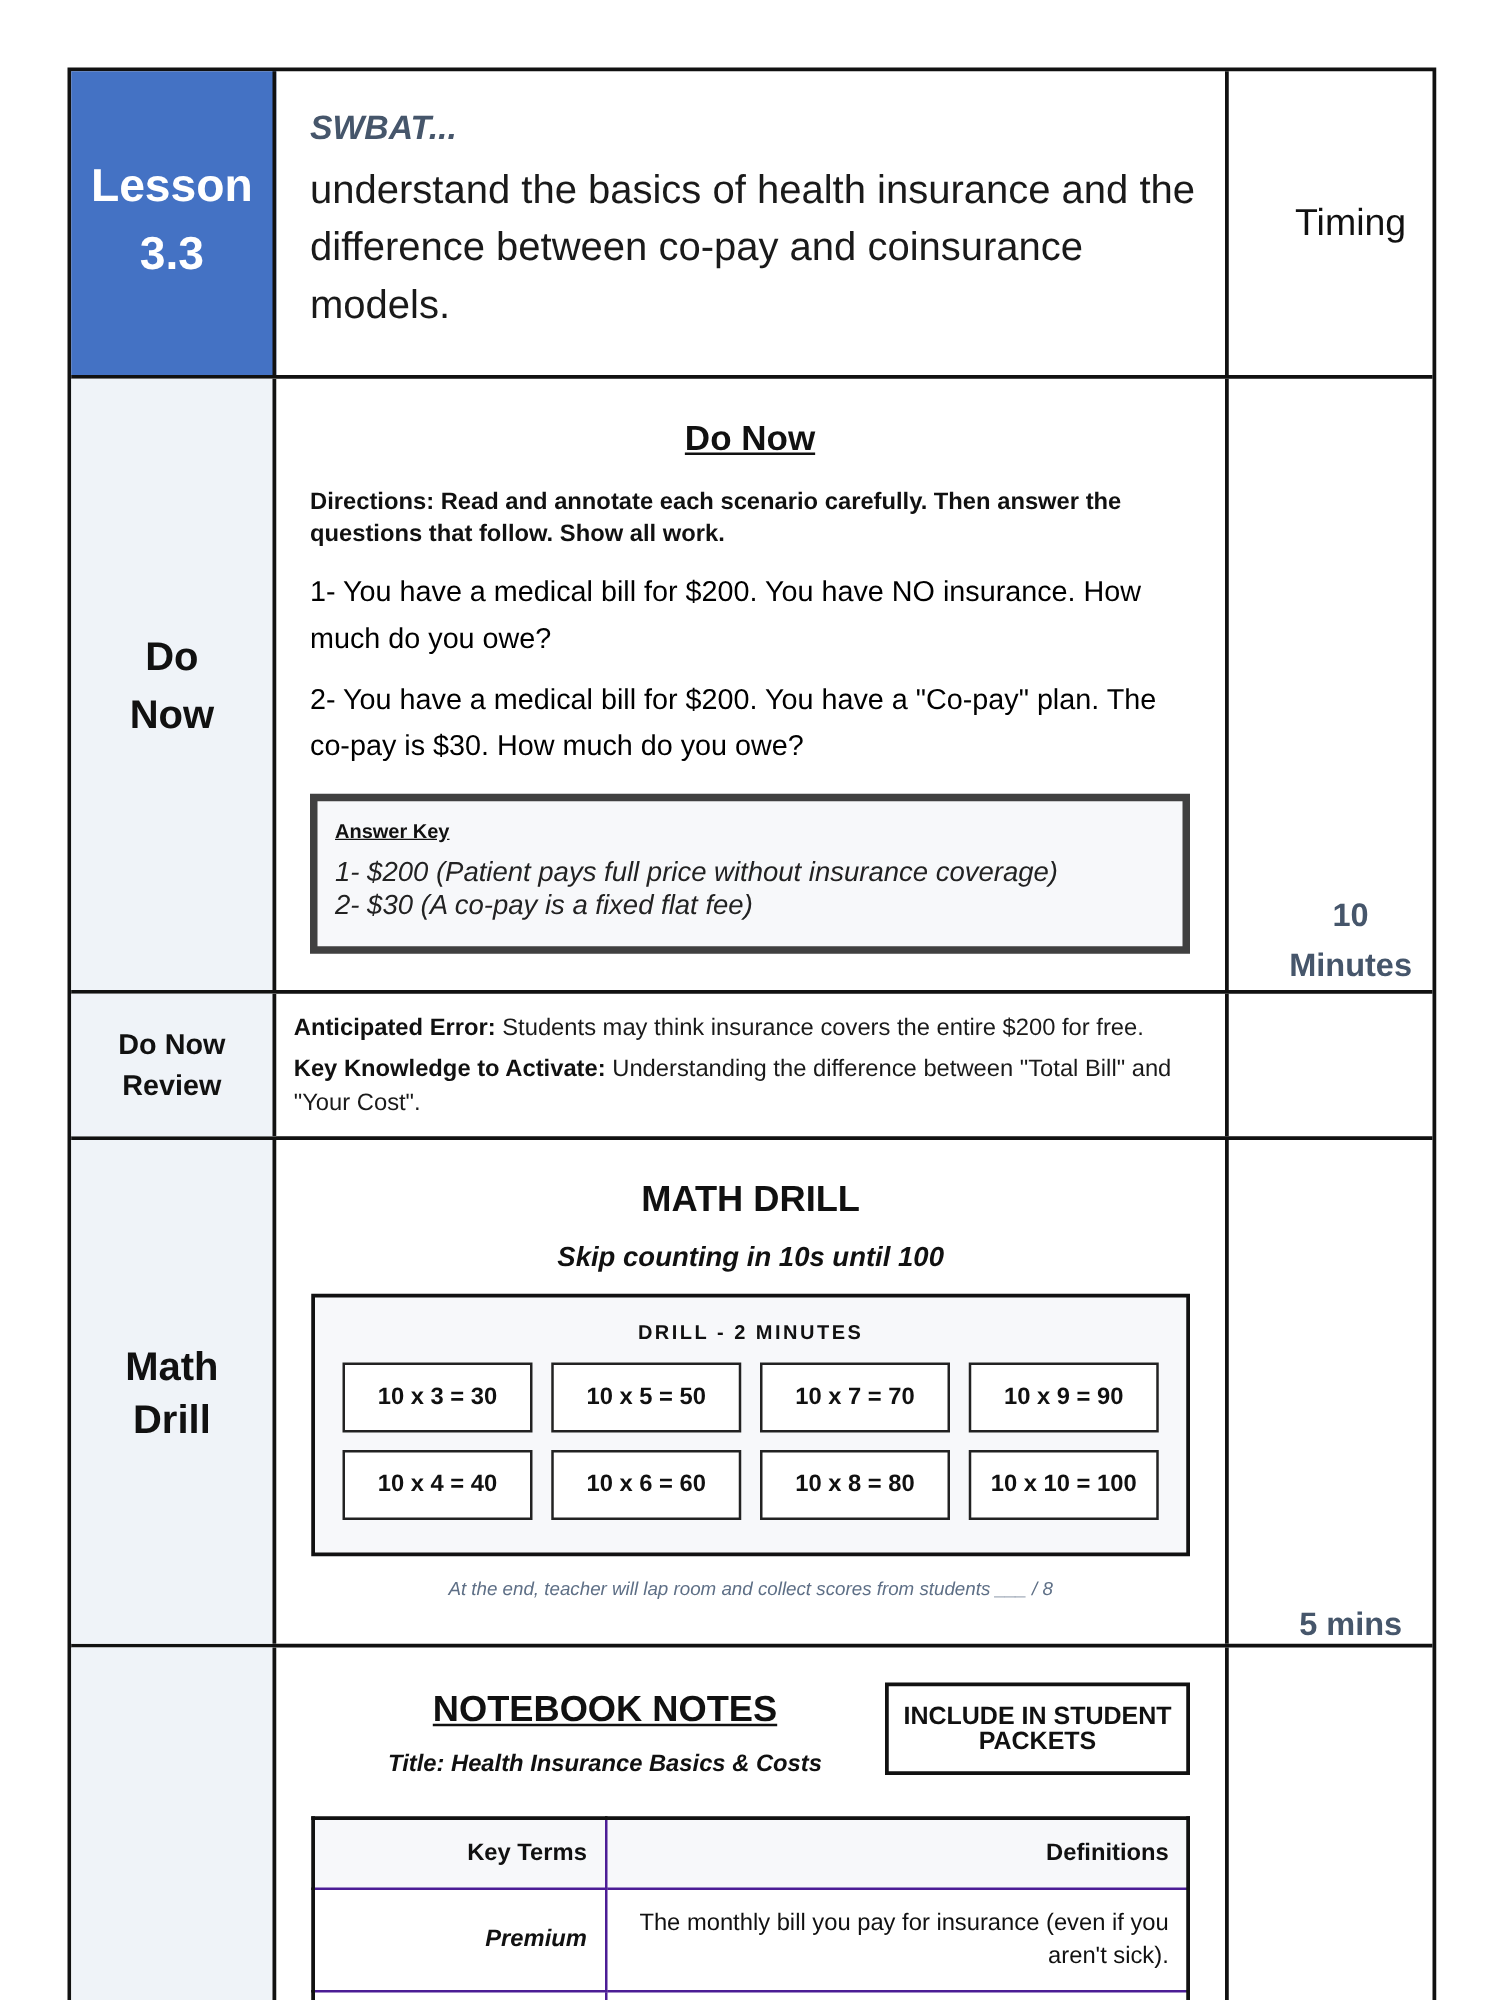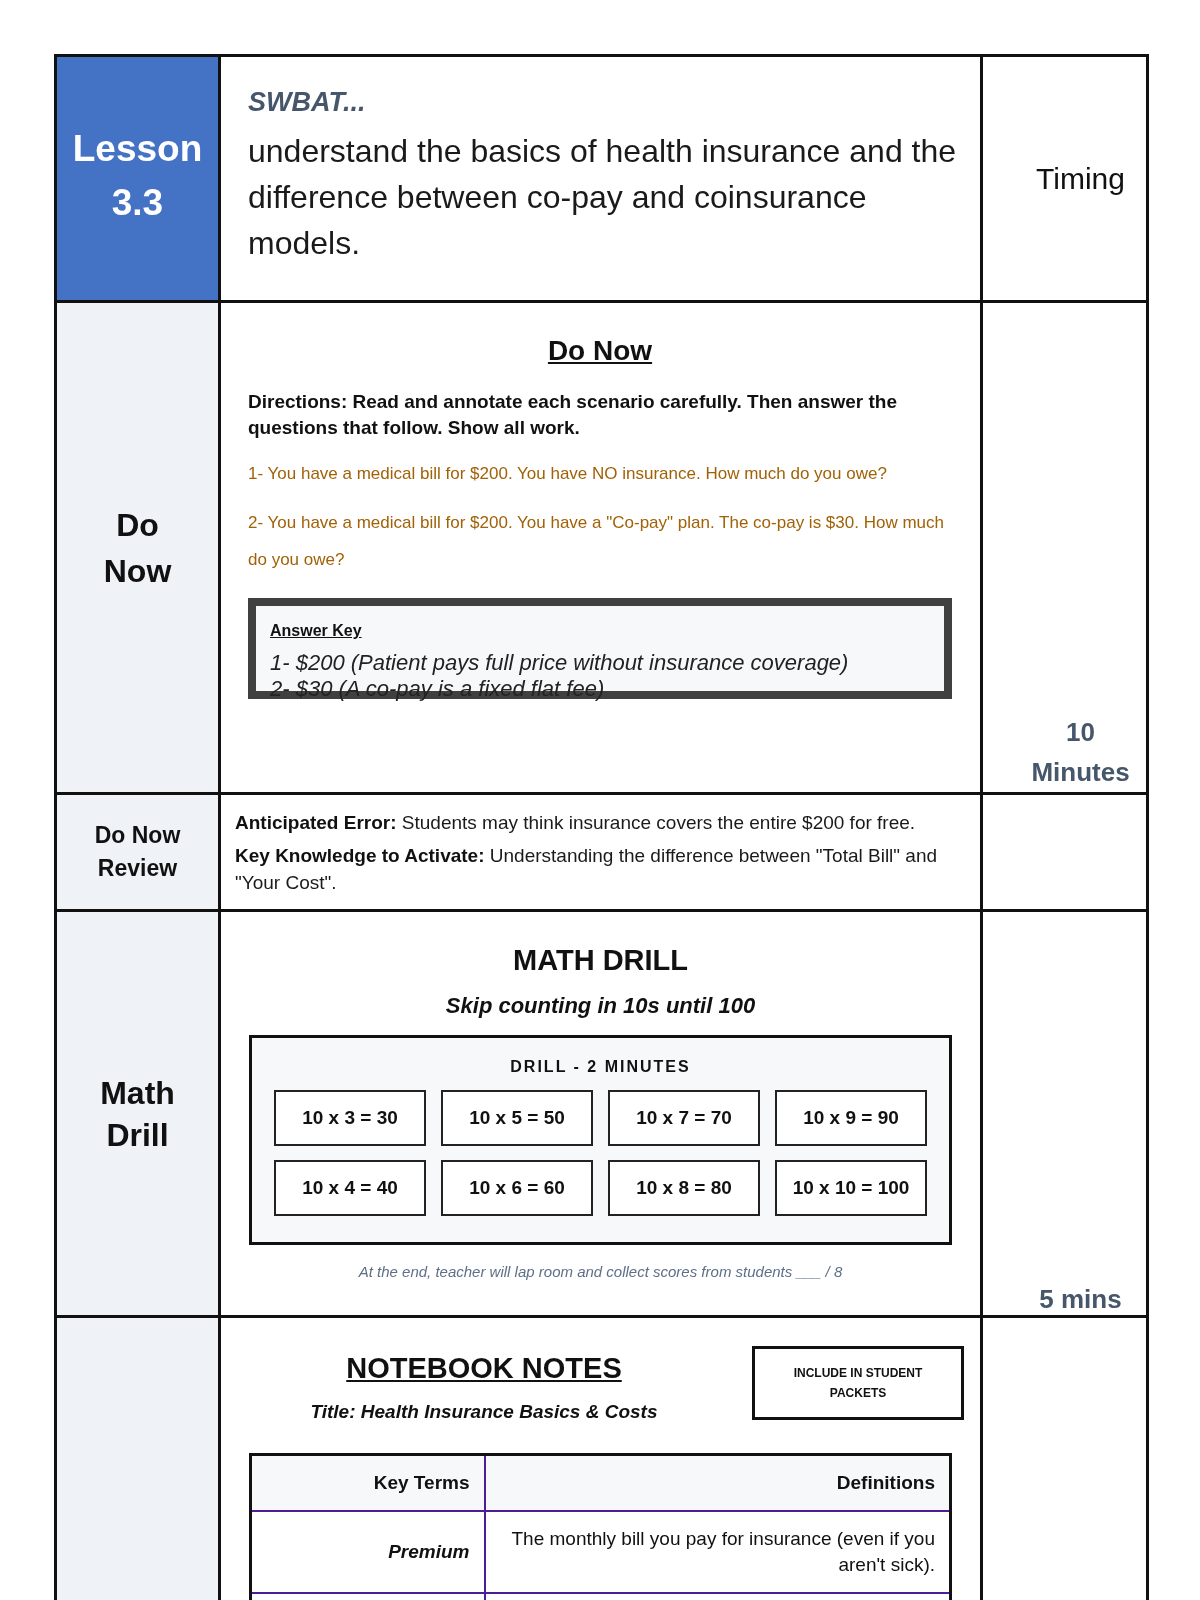--- a/index.html
+++ b/index.html
@@ -35,24 +35,24 @@
     .swbat-label { font-style: italic; font-weight: bold; color: #46566b; font-size: 27px; margin-bottom: 10px; }
     .objective { font-size: 32px; line-height: 46px; color: #1a1a1a; }
     .timing-header { font-size: 30px; color: #111; display: flex; align-items: center; justify-content: center; }
 
     
     .row-donow { height: 492px; }
     .donow-label { font-size: 32px; line-height: 46px; }
     .donow-content { padding: 32px 28px 0 27px; }
     .section-title { text-align: center; font-weight: bold; font-size: 28px; text-decoration: underline; margin-bottom: 22px; }
     .directions { font-weight: bold; font-size: 19px; line-height: 26px; margin-bottom: 14px; }
-    .question { font-size: 17px; line-height: 37px; margin-bottom: 12px; color: #a16207; }
+    .question { font-size: 23px; line-height: 37px; margin-bottom: 12px; color: #000000; }
     .answer-box {
-      margin-top: 20px; border: 8px solid #404040; background: #f7f8fa;
-      padding: 16px 15px 14px 14px; height: 101px;
+      margin-top: 20px; border: 6px solid #404040; background: #f7f8fa;
+      padding: 16px 15px 14px 14px; height: 128px;
     }
     .answer-title { font-weight: bold; font-size: 16px; text-decoration: underline; margin-bottom: 10px; }
     .answer-line { font-style: italic; font-size: 22px; line-height: 26px; color: #222; }
     .donow-timing { font-size: 26px; line-height: 40px; }
 
     
     .row-review { height: 117px; }
     .review-label { font-size: 23px; line-height: 33px; }
     .review-content { padding: 14px 14px 0 14px; font-size: 19px; line-height: 27px; color: #1a1a1a; }
     .review-content p { margin-bottom: 6px; }
@@ -76,23 +76,23 @@
     .drill-note { text-align: center; font-style: italic; font-size: 15px; color: #5e6f86; margin-top: 18px; }
     .drill-timing { font-size: 26px; }
 
     
     .row-notes { height: 300px; }
     .notes-content { padding: 30px 28px 0 28px; position: relative; }
     .notes-title-block { width: 470px; text-align: center; padding-top: 4px; }
     .notes-title { font-weight: bold; font-size: 29px; text-decoration: underline; margin-bottom: 16px; }
     .notes-subtitle { font-style: italic; font-weight: bold; font-size: 19px; }
     .packet-badge {
-      position: absolute; right: 16px; top: 28px; width: 212px; height: 74px; border: 3px solid #111;
+      position: absolute; right: 28px; top: 28px; width: 244px; height: 74px; border: 3px solid #111;
       display: flex; align-items: center; justify-content: center; text-align: center;
-      font-weight: bold; font-size: 12px; line-height: 20px; padding: 0 10px;
+      font-weight: bold; font-size: 20px; line-height: 20px; padding: 0 10px;
     }
     .terms-table { margin-top: 30px; border: 3px solid #111; width: 100%; border-collapse: collapse; }
     .terms-table th, .terms-table td { border: 2px solid #4c1d95; text-align: right; vertical-align: middle; }
     .terms-table th { background: #f7f8fa; font-size: 19px; font-weight: bold; height: 56px; padding: 0 14px; }
     .terms-table th:first-child { width: 234px; }
     .terms-table td { font-size: 19px; line-height: 26px; padding: 12px 14px; height: 82px; }
     .term { font-style: italic; font-weight: bold; }
   </style>
 </head>
 <body>

